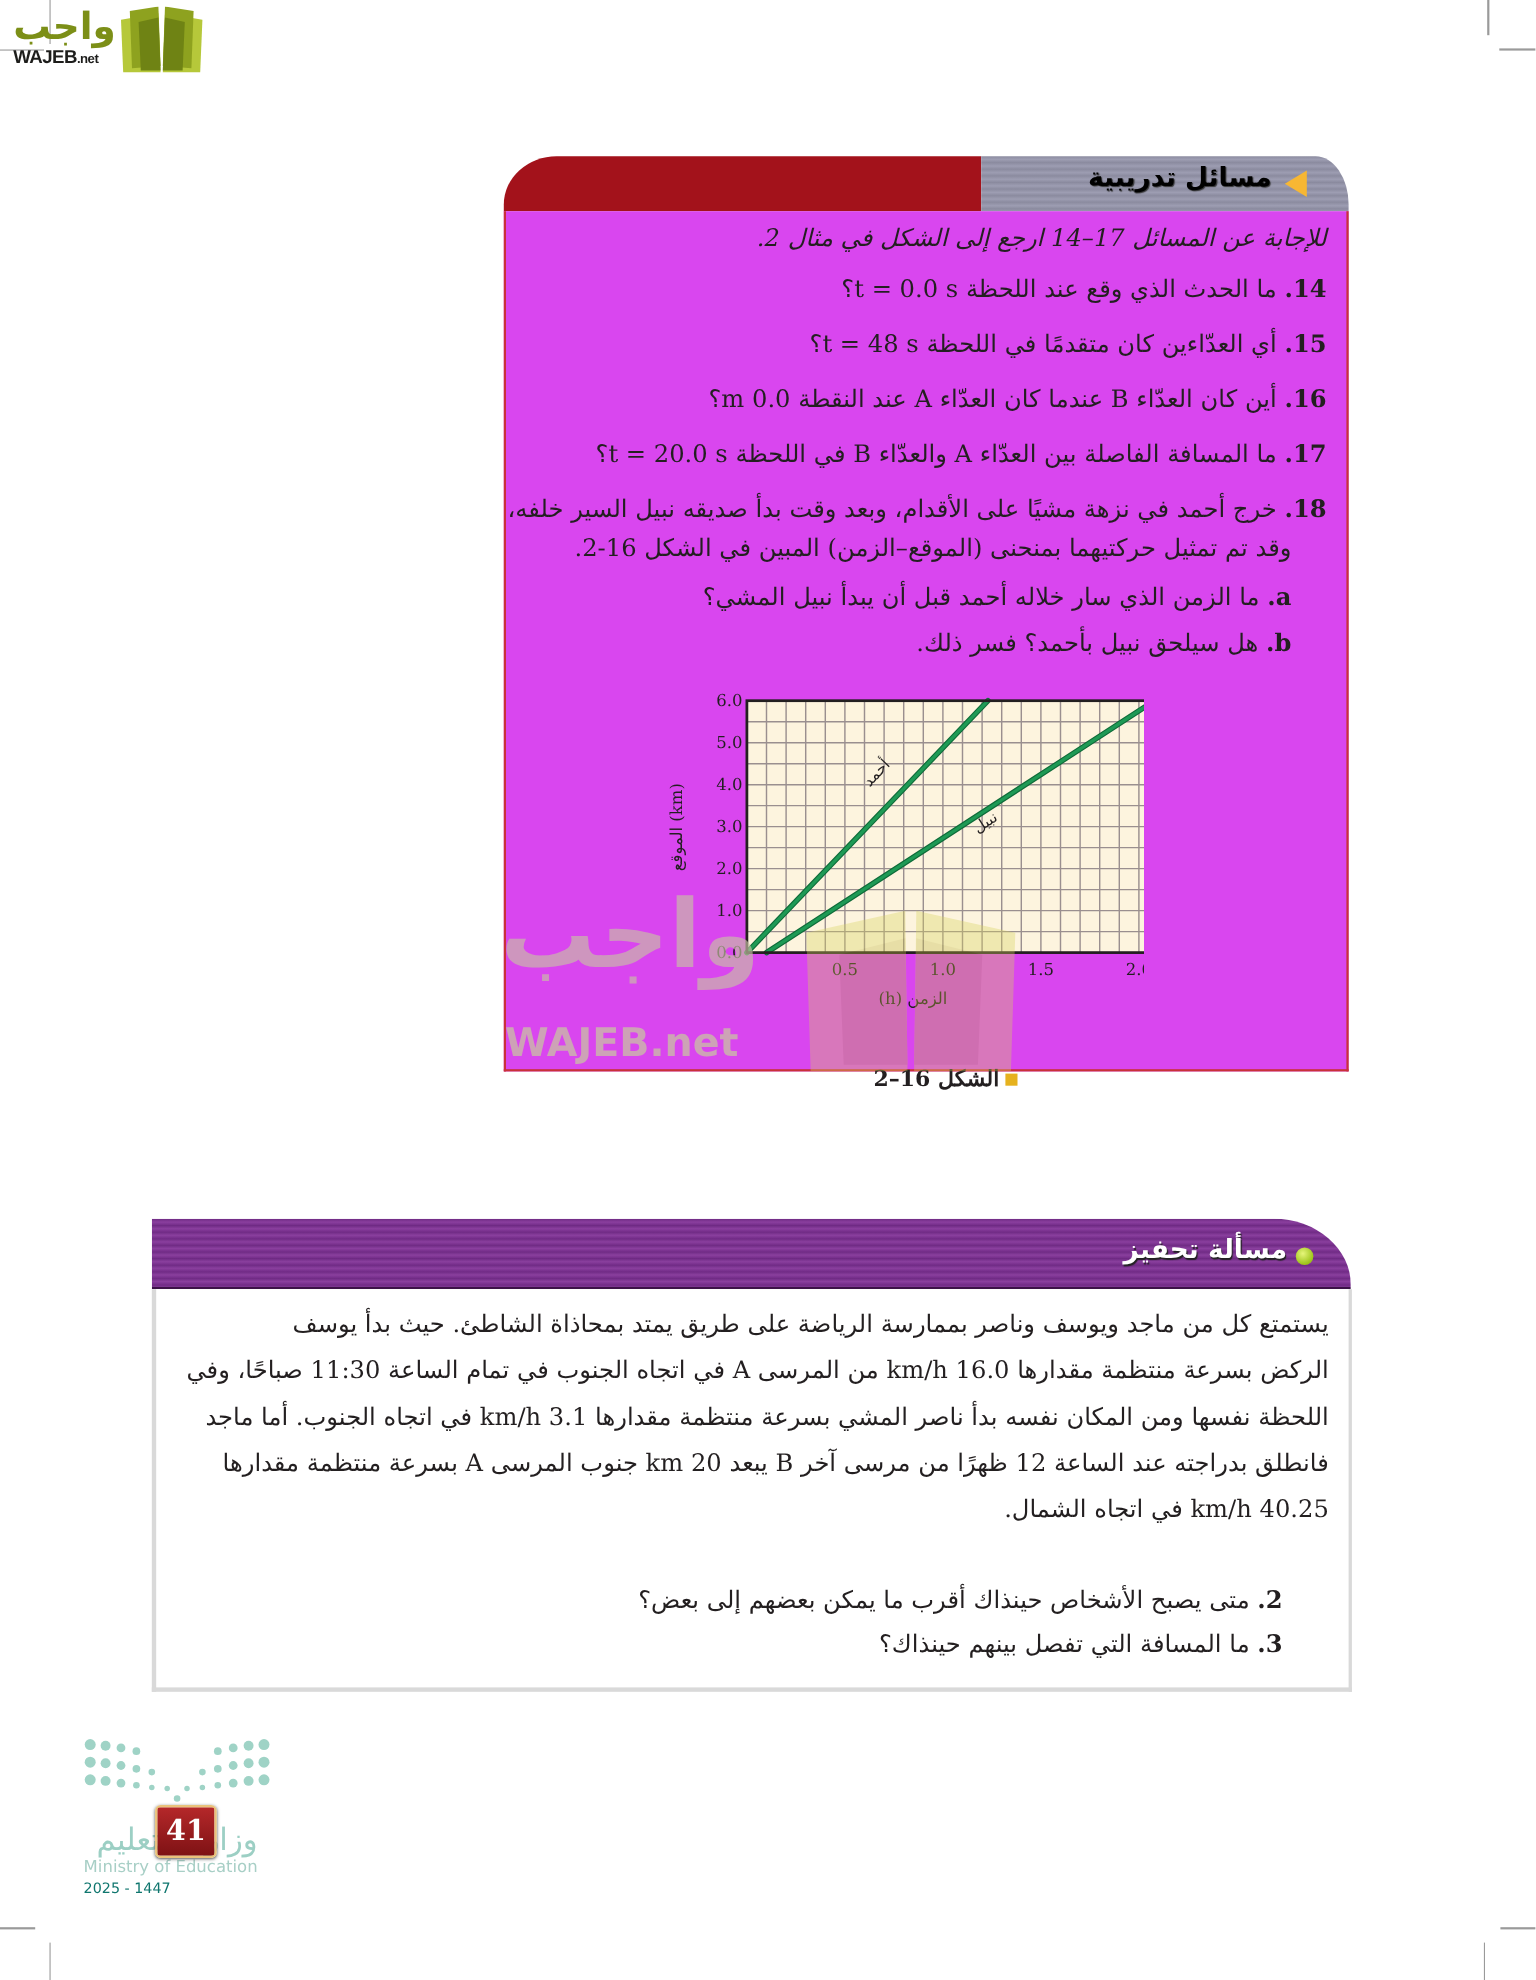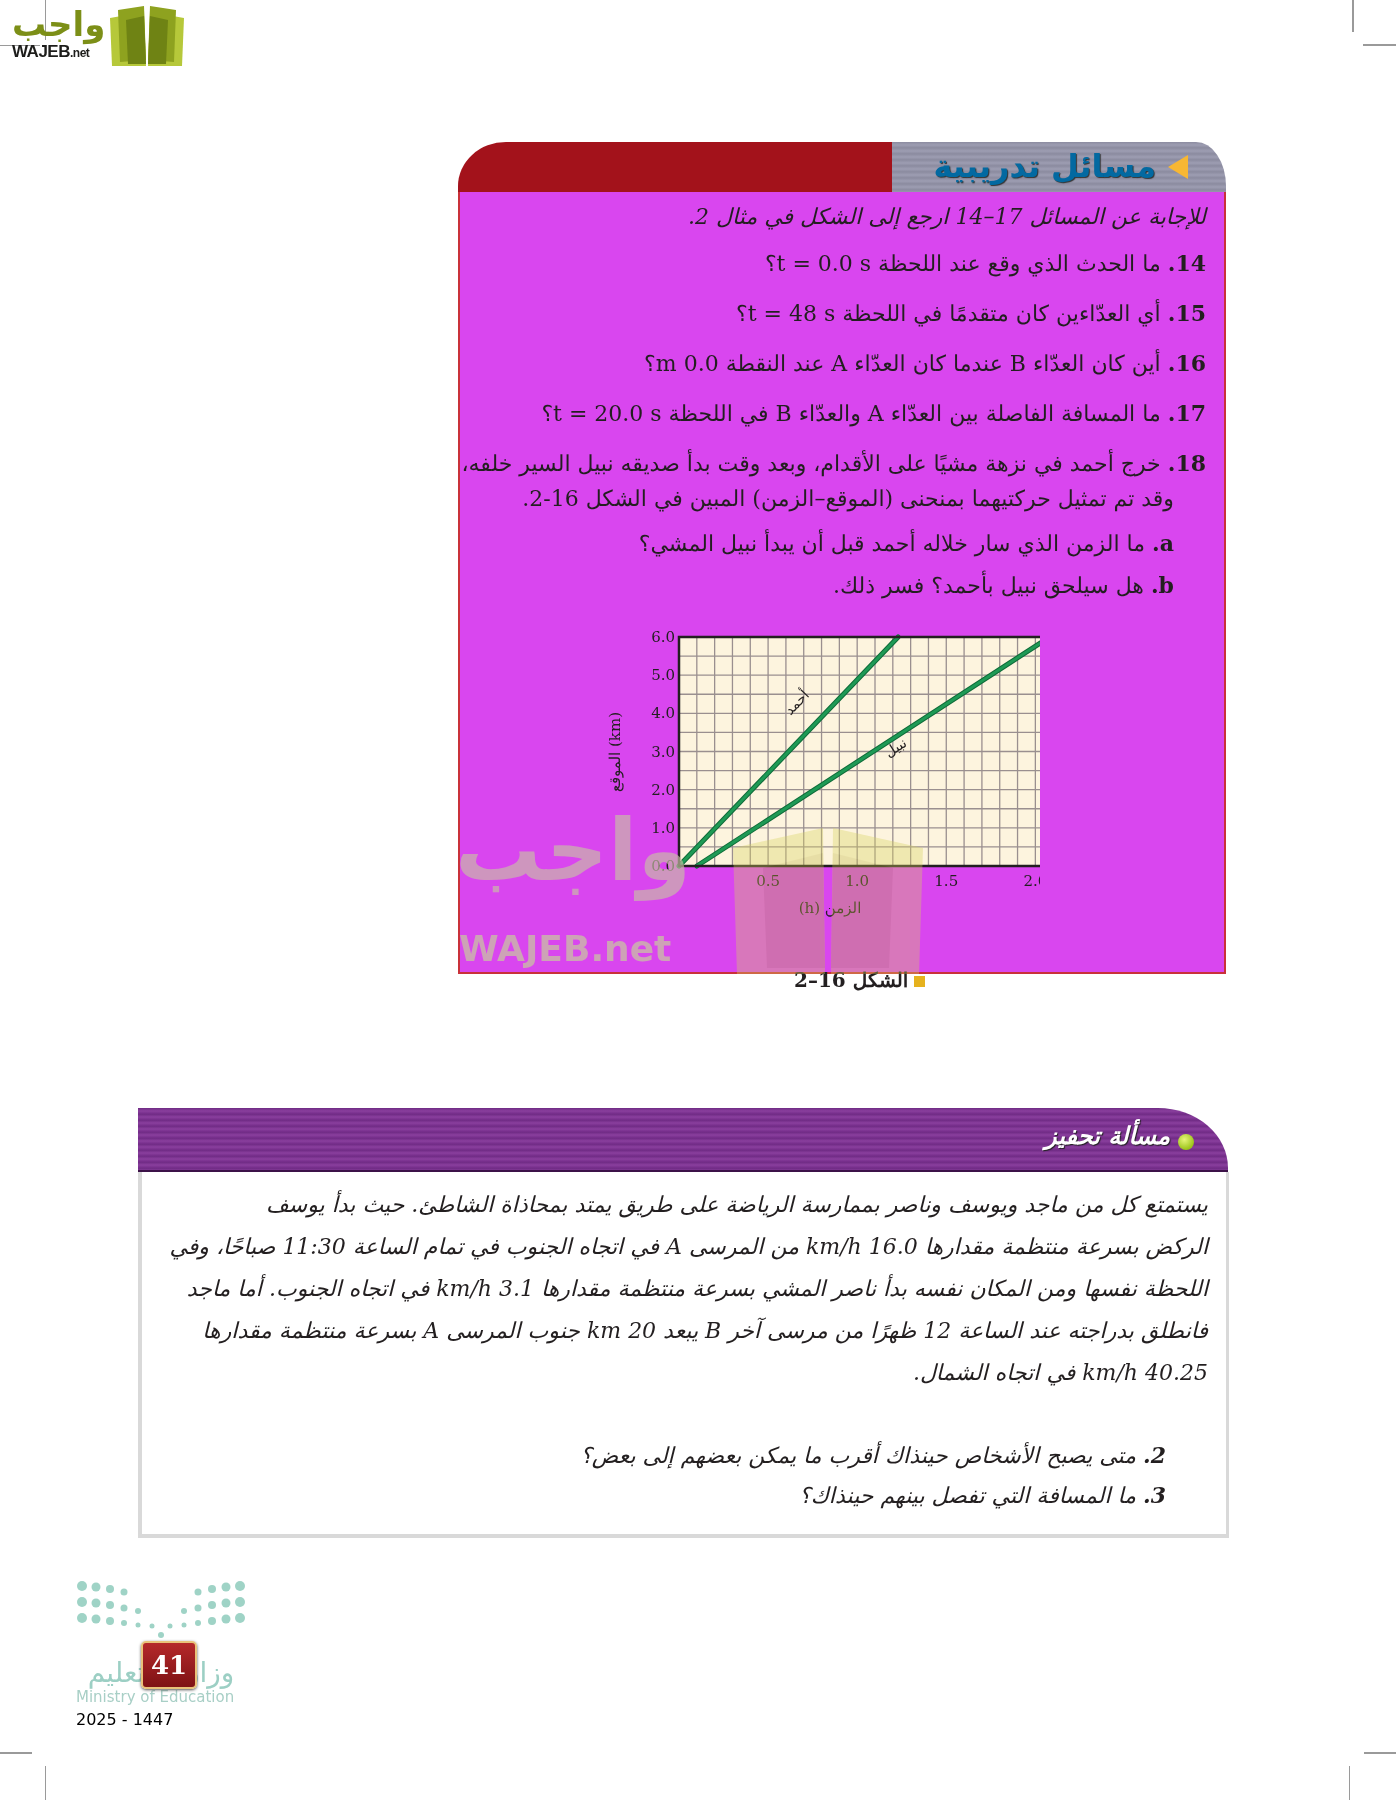--- a/index.html
+++ b/index.html
@@ -21,55 +21,55 @@
 
   
   .practice { left:458px; top:142px; width:768px; height:832px; }
   .practice-header { position:absolute; left:0; top:0; width:768px; height:50px; }
   .ph-red { position:absolute; left:0; top:0; width:434px; height:50px; background:#a3121b;
             border-top-left-radius:48px 44px; }
   .ph-grey { position:absolute; left:434px; top:0; width:334px; height:50px;
              background:repeating-linear-gradient(180deg,#8c8ca0 0px,#9d9db2 3px,#8a8a9e 6px);
              border-top-right-radius:30px 44px; }
   .ph-title { position:absolute; right:70px; top:5px; font-family:"DejaVu Sans", sans-serif; font-weight:bold;
-              font-size:32px; color:#0369a1; direction:rtl; text-shadow:1px 1px 1px #333; }
+              font-size:24px; color:#000000; direction:rtl; text-shadow:1px 1px 1px #333; }
   .ph-tri { position:absolute; right:38px; top:13px; width:0; height:0;
             border-top:12px solid transparent; border-bottom:12px solid transparent; border-right:20px solid #f7b733; }
   .practice-body { position:absolute; left:0; top:50px; width:764px; height:780px; background:#d946ef;
                    border:2px solid #c9313a; border-top:none; }
   .qline { position:absolute; right:18px; font-size:22px; line-height:30px; white-space:nowrap; direction:rtl; }
   .qnum { font-weight:bold; }
   .intro { position:absolute; right:18px; top:12px; font-size:22px; font-style:italic; direction:rtl; white-space:nowrap; }
   .caption { position:absolute; font-size:20px; font-weight:bold; direction:rtl; white-space:nowrap; }
   .cap-sq { display:inline-block; width:11px; height:11px; background:#e6b21e; margin-left:6px; vertical-align:middle; }
 
   
   .wm { pointer-events:none; }
 
   
-  .challenge { left:138px; top:1108px; width:1090px; height:430px;font-style:italic; }
+  .challenge { left:138px; top:1108px; width:1090px; height:430px; }
   .ch-header { position:absolute; left:0; top:0; width:1090px; height:62px;
                background:repeating-linear-gradient(180deg,#6e2a83 0px,#8a3f9e 3px,#732c88 6px);
                border-top-right-radius:70px 60px; border-bottom:2px solid #3c1248; }
   .ch-title { position:absolute; right:58px; top:14px; font-family:"DejaVu Sans", sans-serif; font-weight:bold;
               font-size:24px; color:#ffffff; direction:rtl; text-shadow:1px 1px 1px #222; }
   .ch-dot { position:absolute; right:34px; top:26px; width:16px; height:16px; border-radius:50%;
             background:radial-gradient(circle at 40% 35%, #e6f57a, #9cc419 70%); }
   .ch-body { position:absolute; left:0; top:64px; width:1084px; height:362px; background:#ffffff;
              border-left:4px solid #d9d9d9; border-right:3px solid #d9d9d9; border-bottom:4px solid #d9d9d9; }
   .para { position:absolute; right:18px; font-family:"DejaVu Serif", serif; font-size:22px; line-height:30px;
           direction:rtl; white-space:nowrap; }
   .sub { position:absolute; right:60px; font-size:22px; line-height:30px; direction:rtl; white-space:nowrap; }
 
   
   .ministry { left:76px; top:1580px; width:180px; height:150px; }
   .min-ar { position:absolute; left:0; top:76px; font-family:"DejaVu Sans", sans-serif; font-size:28px;
             color:#9ccfc4; direction:rtl; width:170px; text-align:center; }
   .min-en { position:absolute; left:0; top:108px; font-family:"DejaVu Sans", sans-serif; font-size:15px; color:#a8cfc6; }
-  .min-year { position:absolute; left:0; top:130px; font-family:"DejaVu Sans", sans-serif; font-size:16px; color:#000000; }
+  .min-year { position:absolute; left:0; top:130px; font-family:"DejaVu Sans", sans-serif; font-size:13px; color:#0f766e; }
   .page-num { position:absolute; left:65px; top:61px; width:52px; height:44px; background:linear-gradient(#b5282a,#7e1214);
               border-radius:5px; border:2px solid #e9c27a; color:#fff; font-family:"DejaVu Serif", serif;
               font-weight:bold; font-size:26px; text-align:center; line-height:44px; box-shadow:0 1px 3px #555; }
 </style>
 </head>
 <body>
 
 <div class="crop" style="left:1352px;top:0;width:2px;height:32px;"></div>
 <div class="crop" style="left:1363px;top:44px;width:33px;height:2px;"></div>
 <div class="crop" style="left:0;top:1752px;width:32px;height:2px;"></div>

